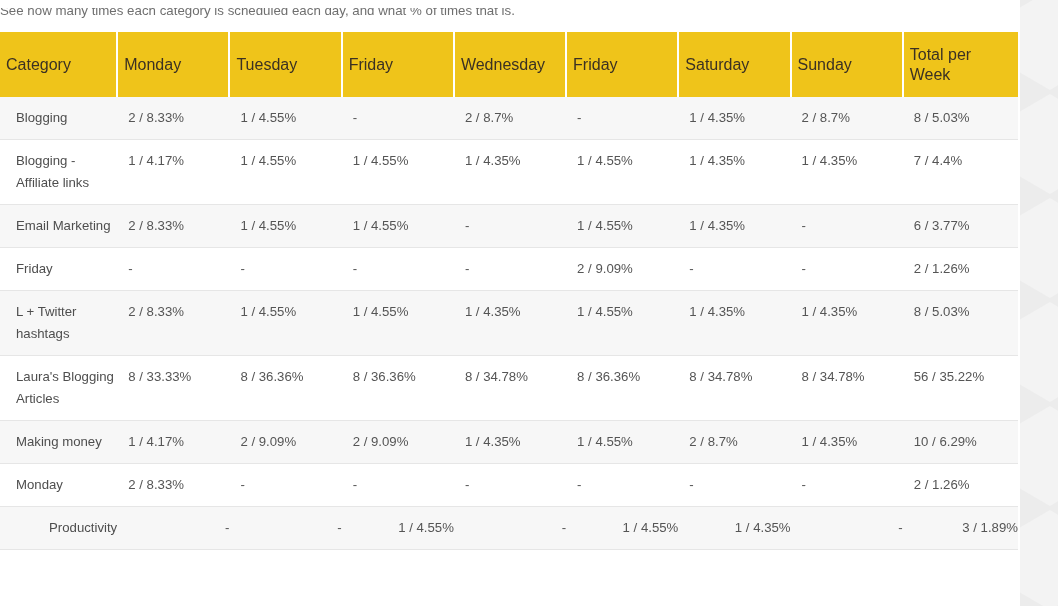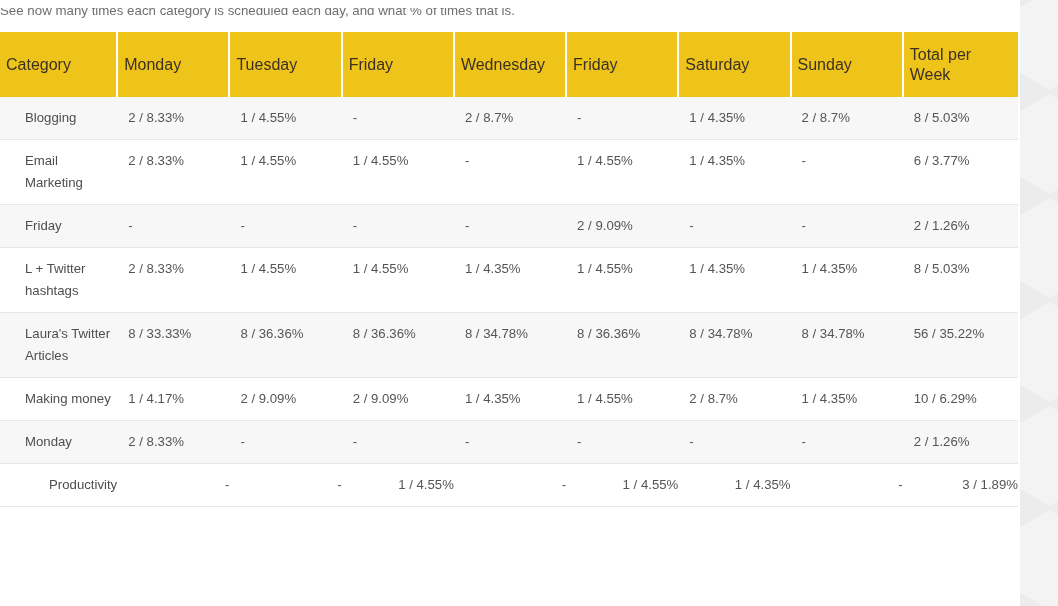--- a/index.html
+++ b/index.html
@@ -91,21 +91,21 @@
     vertical-align: top;
     line-height: 22px;
     border-bottom: 1px solid #e6e6e6;
     background-color: #ffffff;
   }
   table.schedule tbody tr:nth-child(odd) td {
     background-color: #f7f7f7;
   }
   table.schedule tbody td.cat {
     color: #4e4e4e;
-    padding-left: 25px;
+    padding-left: 16px;
   }
   table.schedule tbody td.val {
     padding-left: 11px;
     white-space: nowrap;
   }
   table.schedule tbody tr:last-child td {
     border-bottom: 1px solid #e6e6e6;
     text-align: right;
   }
 </style>
@@ -148,20 +148,31 @@
             <td class="val">2 / 8.33%</td>
             <td class="val">1 / 4.55%</td>
             <td class="val">-</td>
             <td class="val">2 / 8.7%</td>
             <td class="val">-</td>
             <td class="val">1 / 4.35%</td>
             <td class="val">2 / 8.7%</td>
             <td class="val">8 / 5.03%</td>
           </tr>
           <tr>
+            <td class="cat">Blogging - Affiliate links</td>
+            <td class="val">1 / 4.17%</td>
+            <td class="val">1 / 4.55%</td>
+            <td class="val">1 / 4.55%</td>
+            <td class="val">1 / 4.35%</td>
+            <td class="val">1 / 4.55%</td>
+            <td class="val">1 / 4.35%</td>
+            <td class="val">1 / 4.35%</td>
+            <td class="val">7 / 4.4%</td>
+          </tr>
+          <tr>
             <td class="cat">Email Marketing</td>
             <td class="val">2 / 8.33%</td>
             <td class="val">1 / 4.55%</td>
             <td class="val">1 / 4.55%</td>
             <td class="val">-</td>
             <td class="val">1 / 4.55%</td>
             <td class="val">1 / 4.35%</td>
             <td class="val">-</td>
             <td class="val">6 / 3.77%</td>
           </tr>
@@ -181,21 +192,21 @@
             <td class="val">2 / 8.33%</td>
             <td class="val">1 / 4.55%</td>
             <td class="val">1 / 4.55%</td>
             <td class="val">1 / 4.35%</td>
             <td class="val">1 / 4.55%</td>
             <td class="val">1 / 4.35%</td>
             <td class="val">1 / 4.35%</td>
             <td class="val">8 / 5.03%</td>
           </tr>
           <tr>
-            <td class="cat">Laura's Twitter Articles</td>
+            <td class="cat">Laura's Blogging Articles</td>
             <td class="val">8 / 33.33%</td>
             <td class="val">8 / 36.36%</td>
             <td class="val">8 / 36.36%</td>
             <td class="val">8 / 34.78%</td>
             <td class="val">8 / 36.36%</td>
             <td class="val">8 / 34.78%</td>
             <td class="val">8 / 34.78%</td>
             <td class="val">56 / 35.22%</td>
           </tr>
           <tr>

